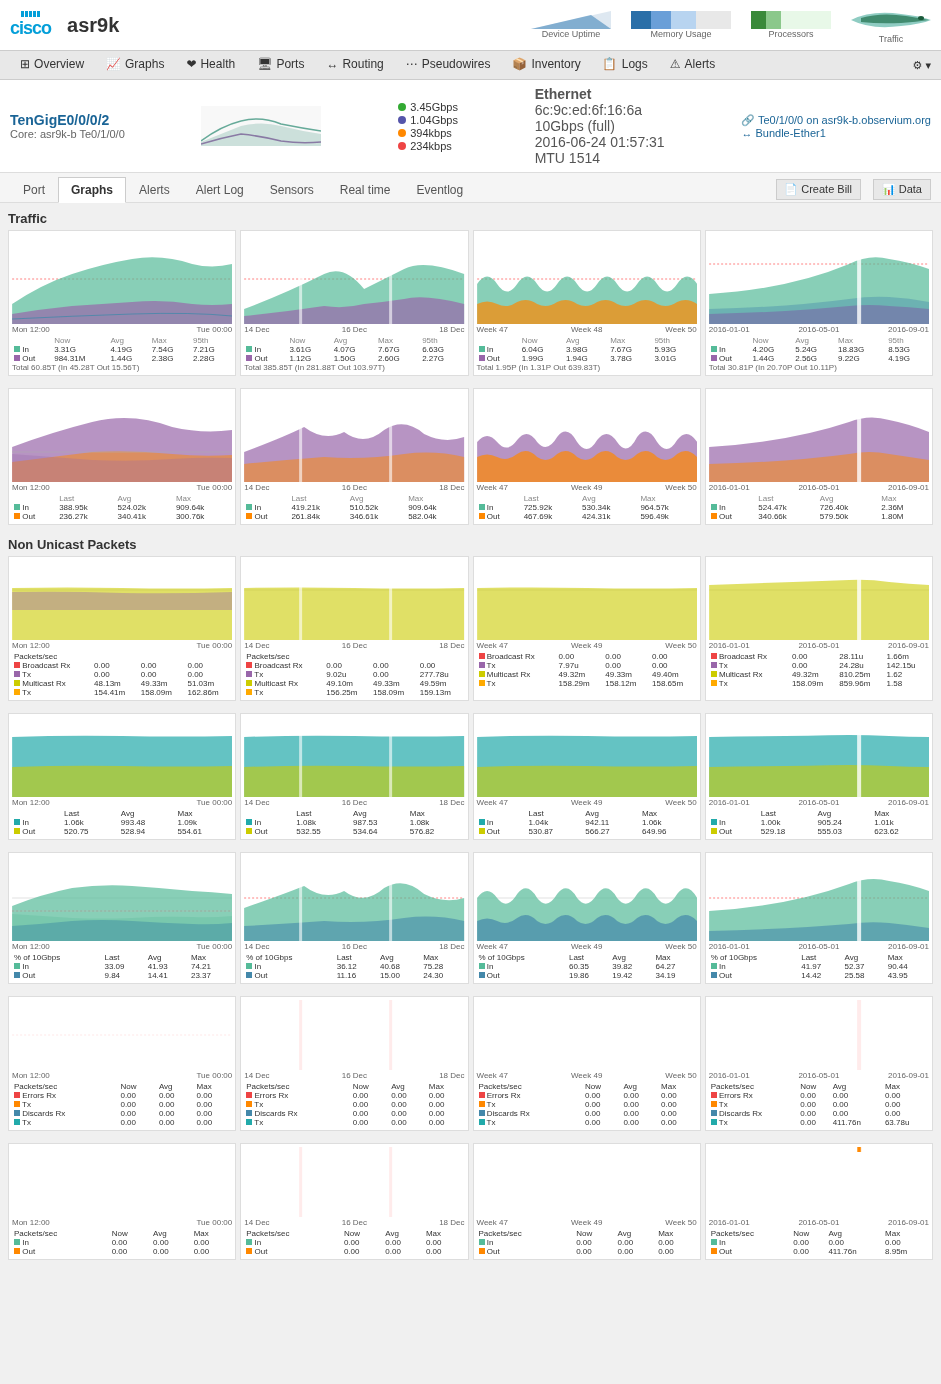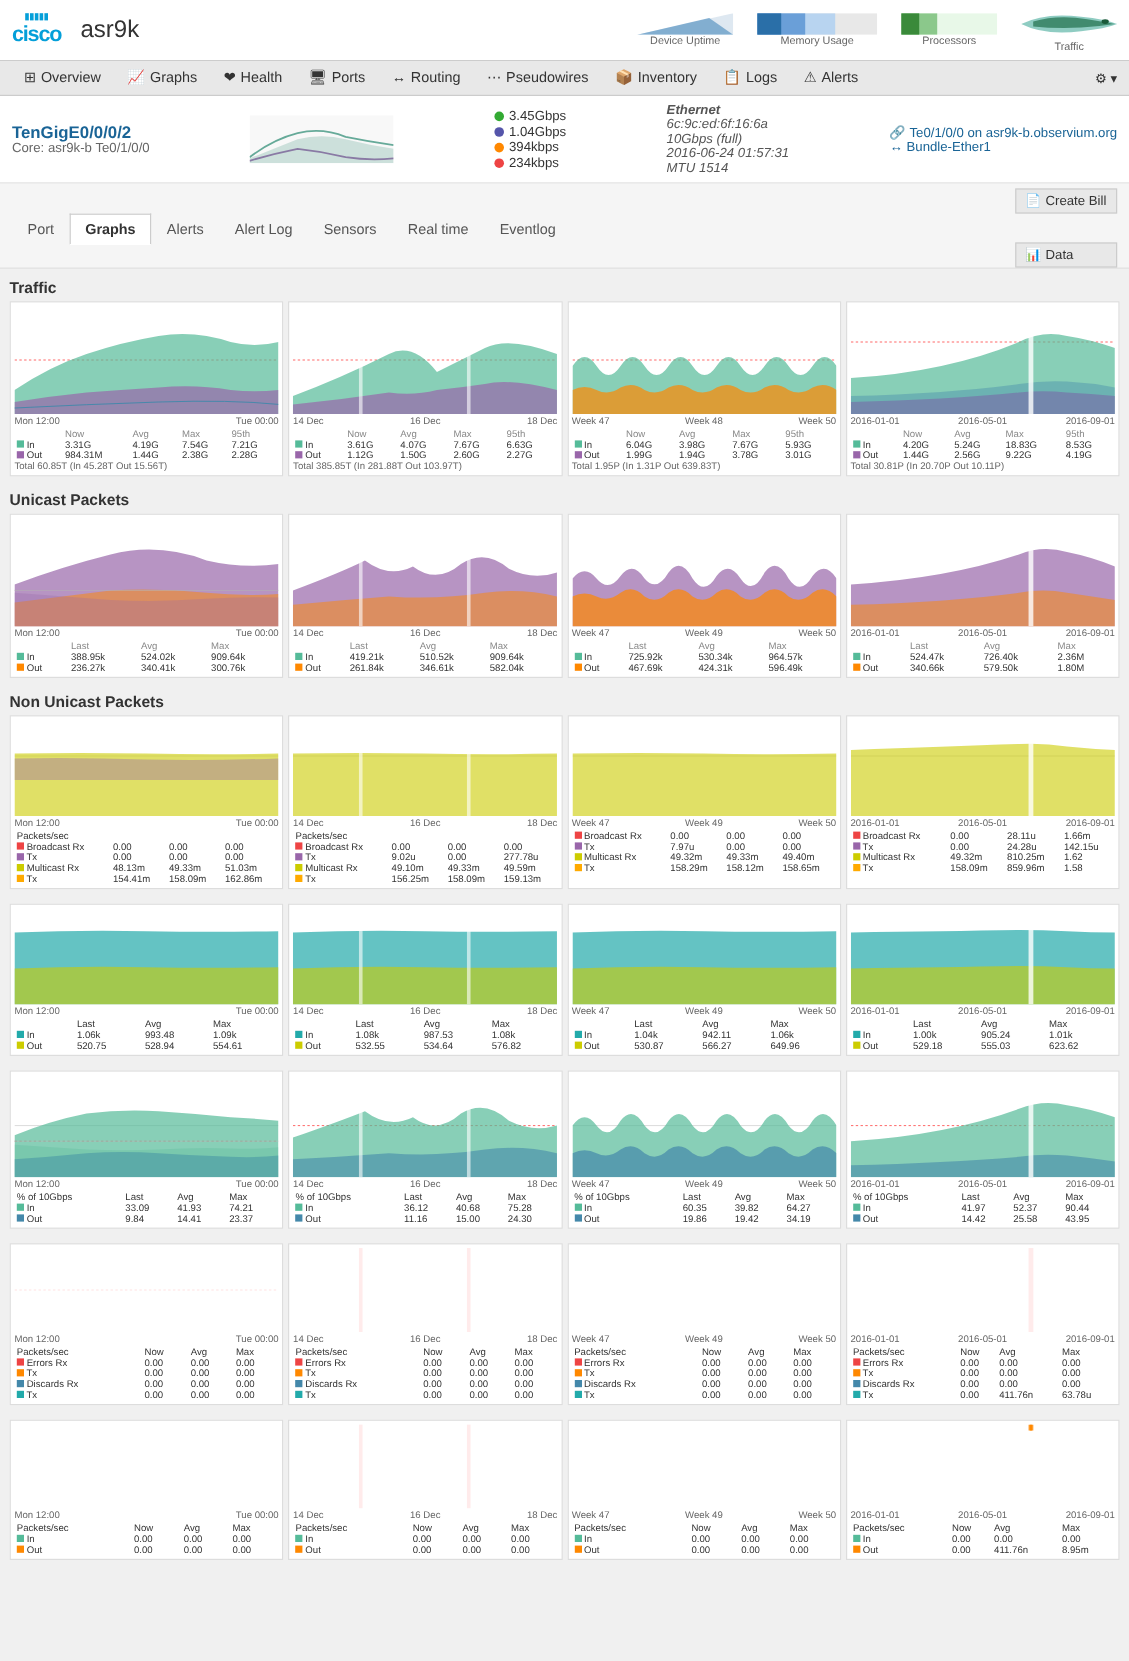--- a/index.html
+++ b/index.html
@@ -4,48 +4,48 @@
   <style>
     * { box-sizing: border-box; margin: 0; padding: 0; }
     body { font-family: Arial, sans-serif; font-size: 11px; background: #f0f0f0; color: #333; width: 941px; }
 
     
     .top-header { background: #fff; border-bottom: 1px solid #ccc; padding: 6px 10px; display: flex; align-items: center; justify-content: space-between; }
     .cisco-logo { display: flex; flex-direction: column; align-items: center; margin-right: 8px; }
     .cisco-text { font-size: 18px; font-weight: bold; color: #049fd9; letter-spacing: -1px; }
     .cisco-bars { display: flex; gap: 1px; margin-bottom: 1px; }
     .cisco-bar { width: 3px; height: 6px; background: #049fd9; }
-    .device-name { font-size: 20px; font-weight: normal; color: #333; }
+    .device-name { font-size: 20px; font-weight: bold; color: #333; }
     .header-right { display: flex; align-items: center; gap: 20px; }
     .header-stat { display: flex; flex-direction: column; align-items: center; font-size: 10px; color: #666; }
 
     
     .nav-bar { background: #e8e8e8; border-bottom: 1px solid #ccc; padding: 0 10px; display: flex; align-items: center; gap: 2px; }
     .nav-item { padding: 6px 10px; cursor: pointer; display: flex; align-items: center; gap: 4px; font-size: 12px; color: #333; border-bottom: 2px solid transparent; }
     .nav-right { margin-left: auto; }
 
     
     .if-header { background: #fff; border-bottom: 1px solid #ddd; padding: 6px 10px; display: flex; align-items: center; justify-content: space-between; }
     .if-name { font-size: 14px; font-weight: bold; color: #1a6496; }
     .if-core { font-size: 11px; color: #666; text-align: right; }
     .if-stats { display: flex; flex-direction: column; font-size: 11px; gap: 1px; }
     .if-stat { display: flex; align-items: center; gap: 4px; }
     .dot { width: 8px; height: 8px; border-radius: 50%; display: inline-block; }
     .dot-green { background: #3a3; }
     .dot-blue { background: #55a; }
     .dot-orange { background: #f80; }
     .dot-red { background: #e44; }
-    .if-eth { font-size: 11px; color: #555; font-style: italic; }
+    .if-eth { font-size: 14px; color: #555; }
     .if-link { color: #1a6496; text-decoration: none; font-size: 11px; }
 
     
     .tab-bar { background: #f5f5f5; border-bottom: 1px solid #ddd; padding: 4px 10px 0; display: flex; align-items: center; gap: 0; }
     .tab { padding: 5px 12px; cursor: pointer; font-size: 12px; color: #555; border: 1px solid transparent; border-bottom: none; background: transparent; }
     .tab.active { background: #fff; border-color: #ccc; border-bottom: 1px solid #fff; margin-bottom: -1px; color: #333; font-weight: bold; }
-    .tab-right { margin-left: auto; display: flex; gap: 24px; flex-direction: column; }
+    .tab-right { margin-left: auto; display: flex; gap: 12px; }
     .tab-btn { padding: 3px 8px; font-size: 11px; border: 1px solid #ccc; background: #e8e8e8; cursor: pointer; color: #333; display: flex; align-items: center; gap: 3px; }
 
     
     .content { padding: 8px; background: #f0f0f0; }
 
     
     .section { margin-bottom: 12px; }
     .section-title { font-size: 13px; font-weight: bold; color: #333; margin-bottom: 4px; }
 
     
@@ -402,21 +402,20 @@
                 </tr>
           </tbody>
             </table>
           <div style="font-size:8px;color:#666">Total 30.81P (In 20.70P Out 10.11P)</div>
         </div>
       </div>
     </div>
   </div>
 
   <div class="section">
-    <div class="section-title">Unicast Packets</div>
     <div class="charts-grid">
       <div class="chart-card">
         <svg width="100%" height="90" viewBox="0 0 220 90">
           <rect width="220" height="90" fill="#fff"></rect>
           <line x1="0" y1="60" x2="220" y2="60" stroke="#999" stroke-width="0.3"></line>
           <path d="M0,55 Q40,40 80,30 Q120,20 160,35 Q190,42 220,38 L220,90 L0,90Z" fill="#96a" opacity="0.7"></path>
           <path d="M0,70 Q40,65 80,60 Q120,58 160,62 Q190,65 220,63 L220,90 L0,90Z" fill="#f80" opacity="0.5"></path>
           <line x1="0" y1="60" x2="220" y2="60" stroke="#bbb" stroke-width="0.5"></line>
 
           <path d="M0,62 Q40,65 80,68 Q120,70 160,67 Q190,65 220,66 L220,90 L0,90Z" fill="#96a" opacity="0.3"></path>

